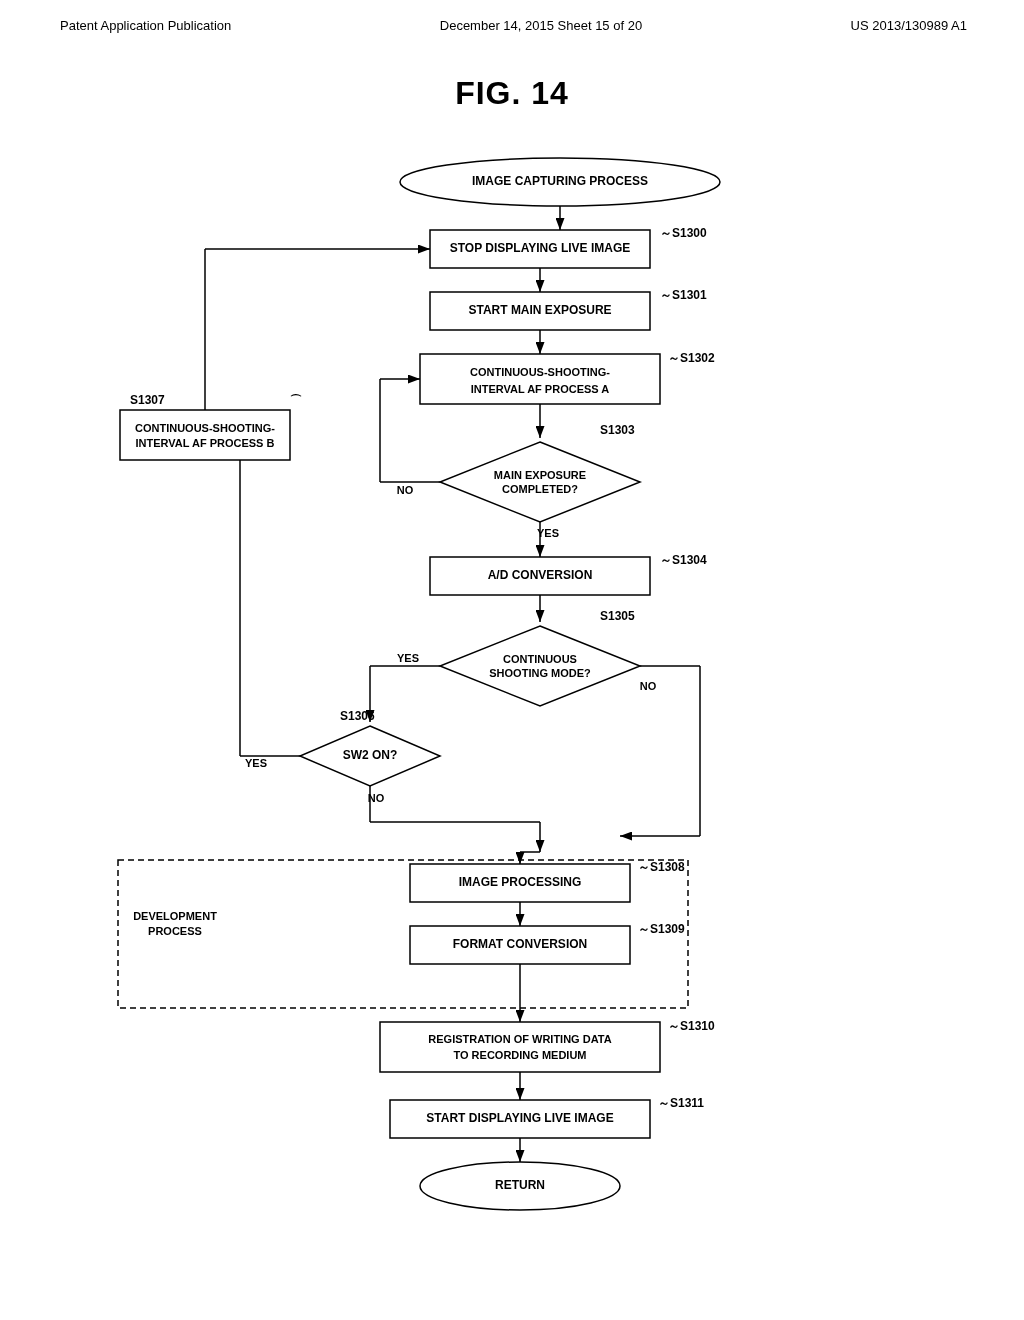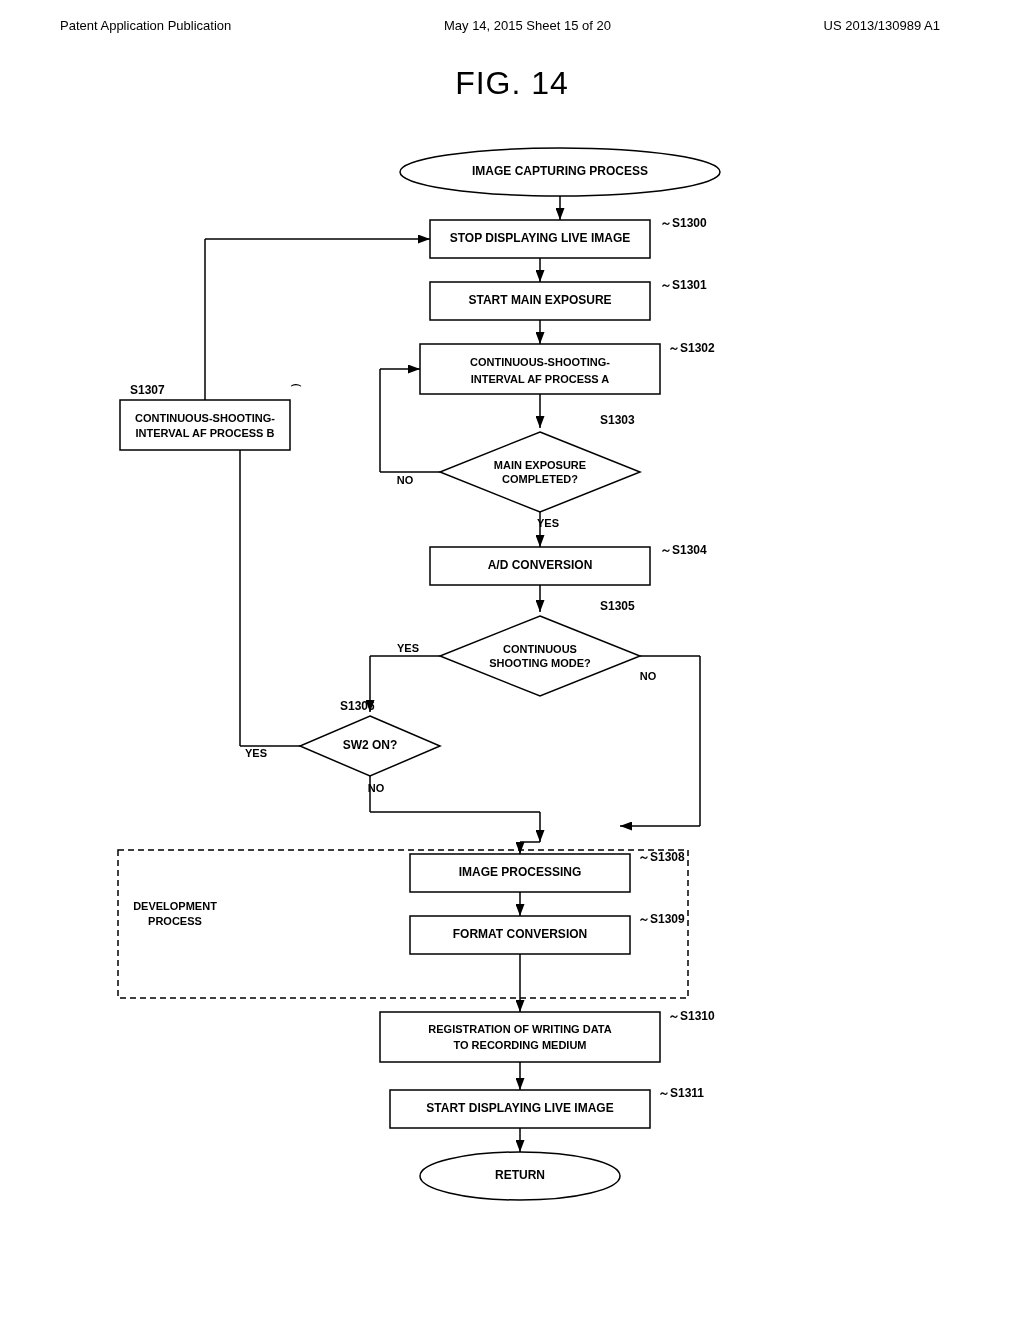--- a/index.html
+++ b/index.html
@@ -9,31 +9,31 @@
       width: 1024px;
       min-height: 1320px;
       position: relative;
       overflow-x: hidden;
     }
 
     .page-header {
       display: flex;
       justify-content: space-between;
       align-items: flex-start;
-      padding: 18px 84px 10px 60px;
+      padding: 18px 57px 10px 60px;
       font-size: 13px;
       font-weight: normal;
       border-bottom: none;
     }
 
     .fig-title {
       font-size: 32px;
-      font-weight: normal;
+      font-weight: bold;
       text-align: center;
-      margin: 22px 0 10px 0;
+      margin: 32px 0 10px 0;
       letter-spacing: 1px;
     }
 
     .diagram-area {
       position: relative;
       width: 100%;
       height: 1180px;
       font-weight: bold;
     }
 
@@ -99,21 +99,21 @@
       font-family: Arial, Helvetica, sans-serif;
       font-size: 12px;
       text-anchor: start;
     }
   </style>
 </head>
 <body>
 
 <div class="page-header">
   <span>Patent Application Publication</span>
-  <span>May 14, 2015   Sheet 15 of 20</span>
+  <span>December 14, 2015   Sheet 15 of 20</span>
   <span>US 2013/130989 A1</span>
 </div>
 
 <div class="fig-title">FIG. 14</div>
 
 <div class="diagram-area">
   <svg class="flowchart" viewBox="0 0 1024 1180">
     <defs>
       <marker id="arrowhead" markerWidth="8" markerHeight="6" refX="8" refY="3" orient="auto">
         <polygon points="0 0, 8 3, 0 6" fill="black"></polygon>

